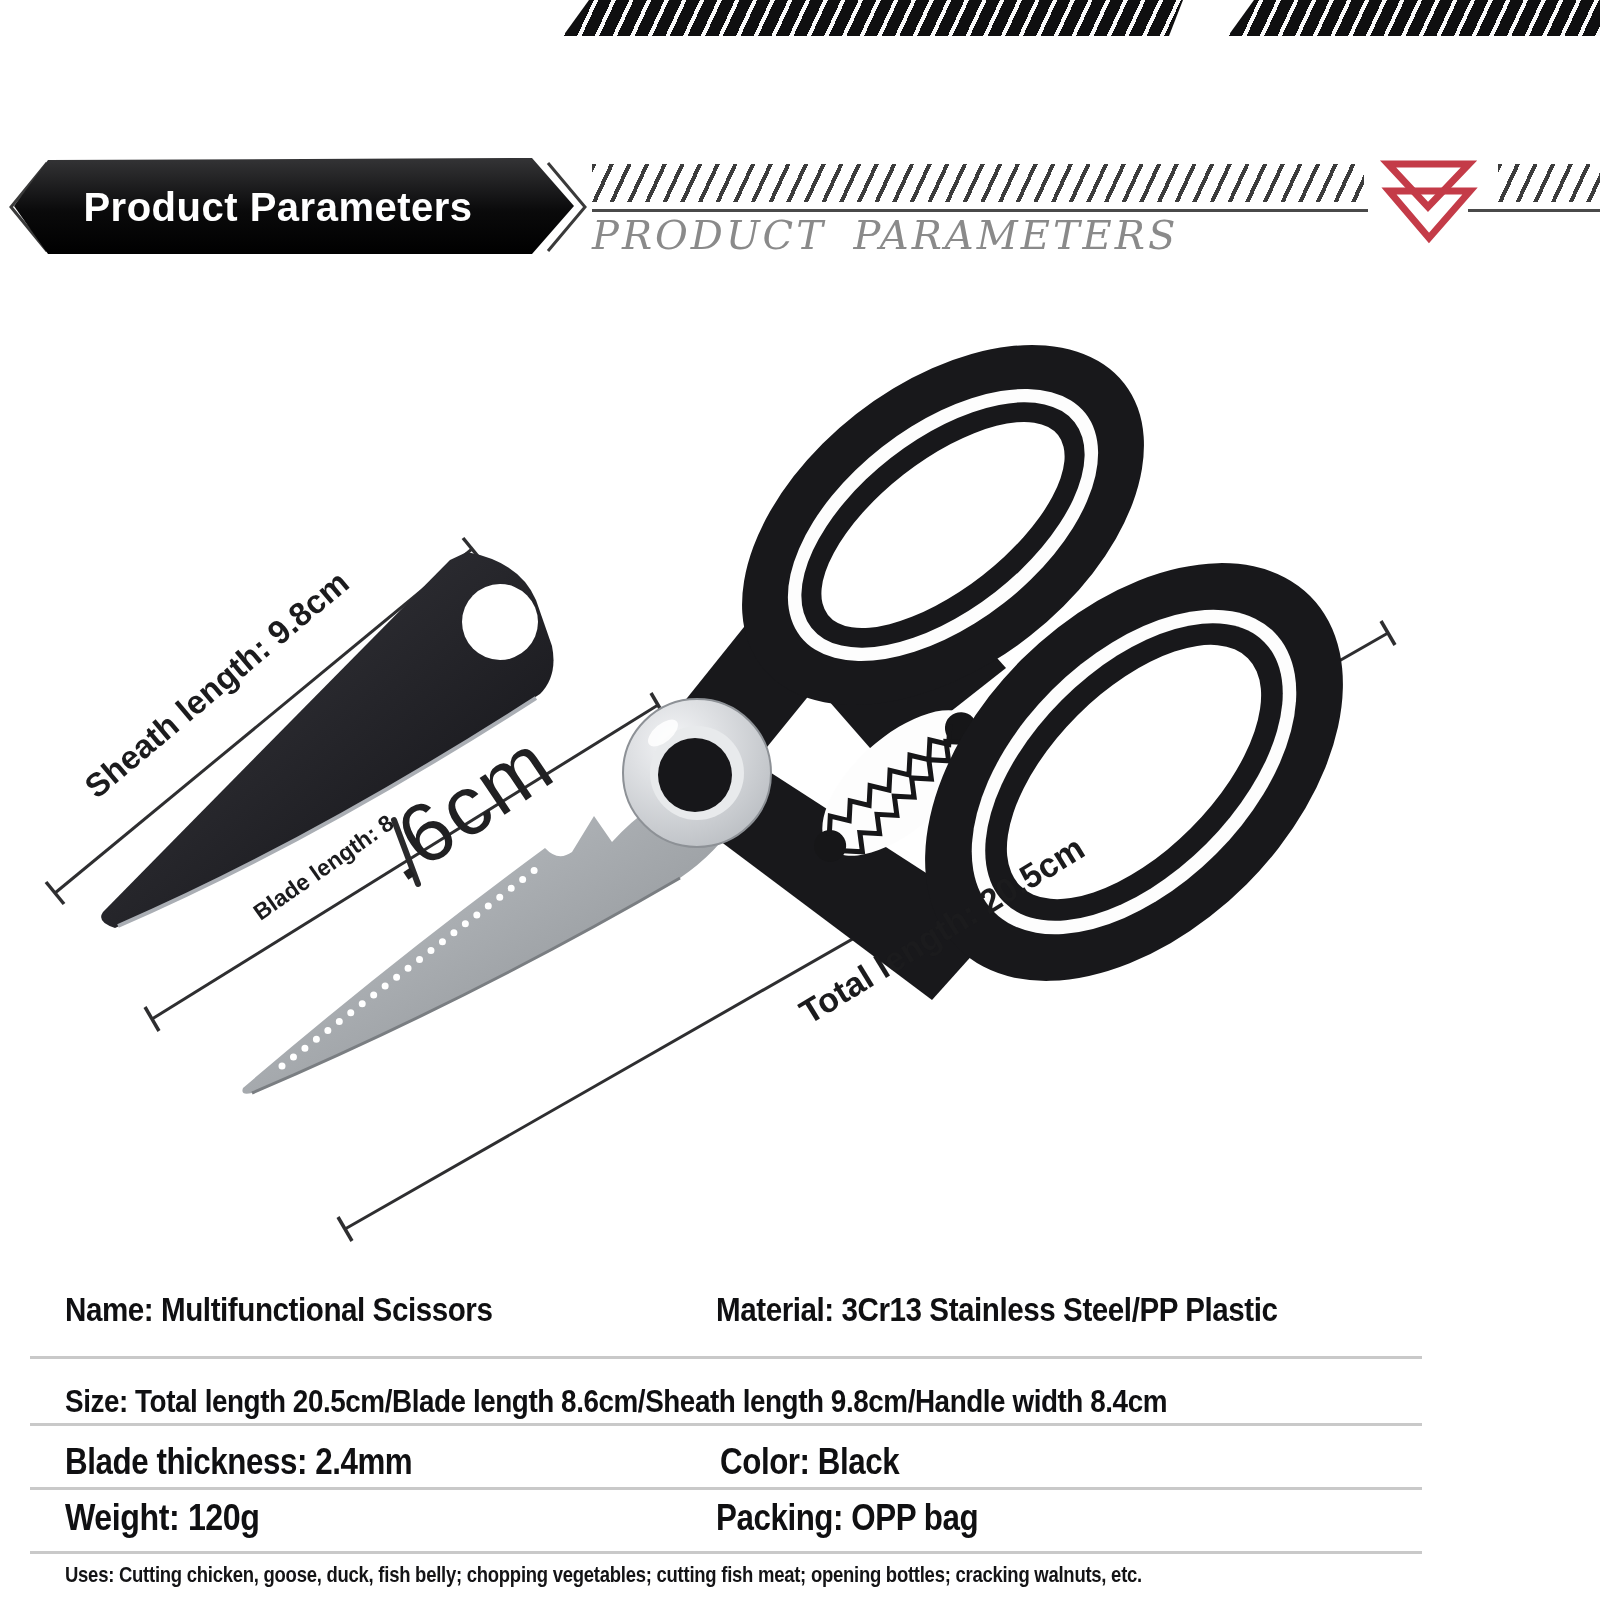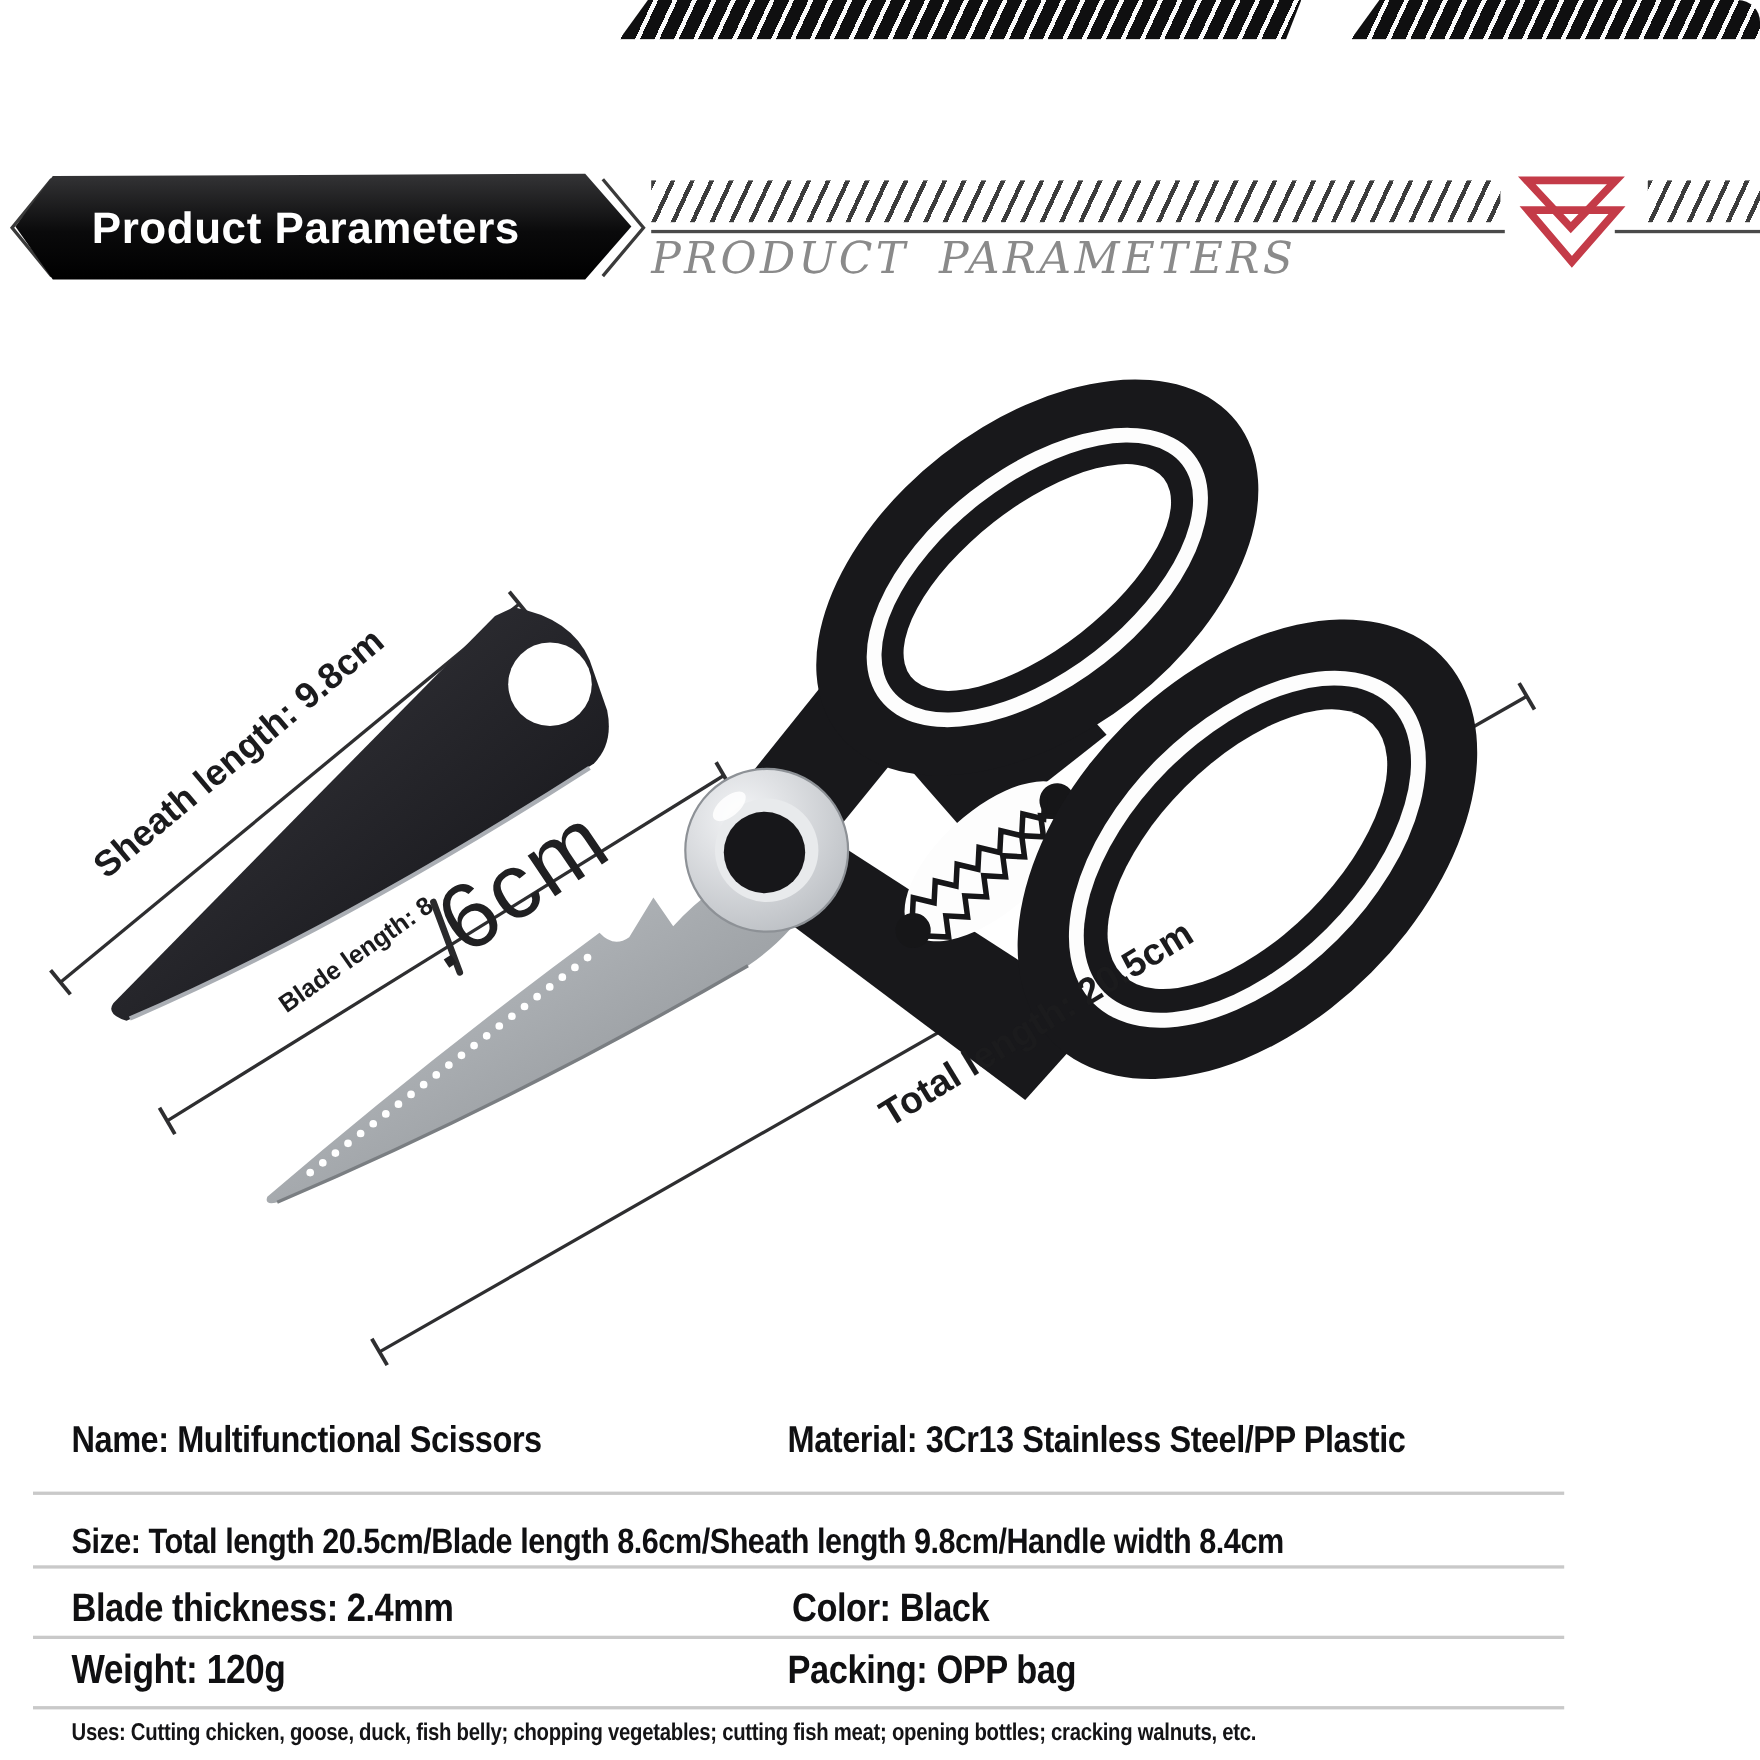--- a/index.html
+++ b/index.html
@@ -1,17 +1,17 @@
 <!DOCTYPE html>
 <html><head>
 <meta charset="utf-8">
 <style>
   html,body{margin:0;padding:0;background:#fff;}
   #page{position:relative;width:1600px;height:1600px;background:#ffffff;overflow:hidden;
-        font-family:"Liberation Sans",sans-serif;border-radius:20px;}
+        font-family:"Liberation Sans",sans-serif;}
 
   
   .hatchbar{position:absolute;top:0;height:36px;
     background:repeating-linear-gradient(115deg,#0f0f10 0 12px,#fbfbfb 12px 16px);}
   #bar1{left:563px;width:620px;clip-path:polygon(26px 0,100% 0,calc(100% - 14px) 100%,0 100%);}
   #bar2{left:1228px;width:372px;clip-path:polygon(26px 0,100% 0,100% 100%,0 100%);}
 
   
   #banner-svg{position:absolute;left:0;top:130px;width:620px;height:140px;}
   .stripes{position:absolute;top:164px;height:38px;

